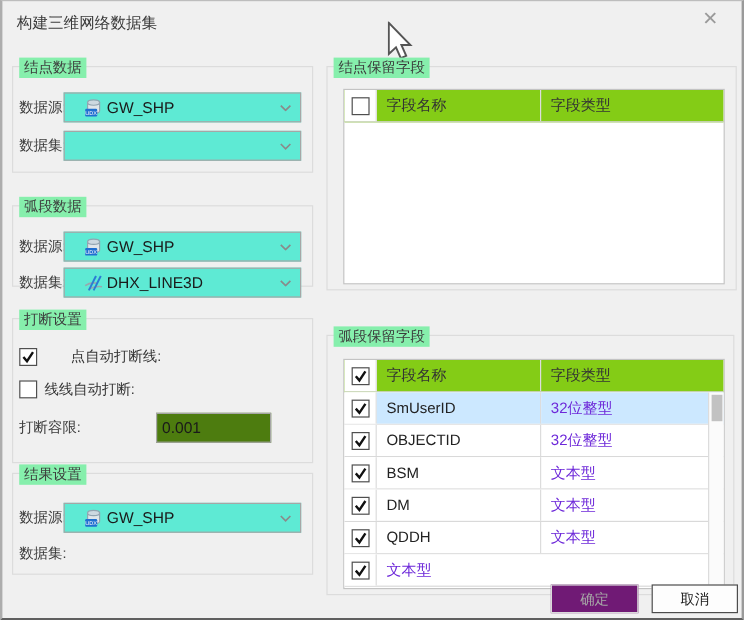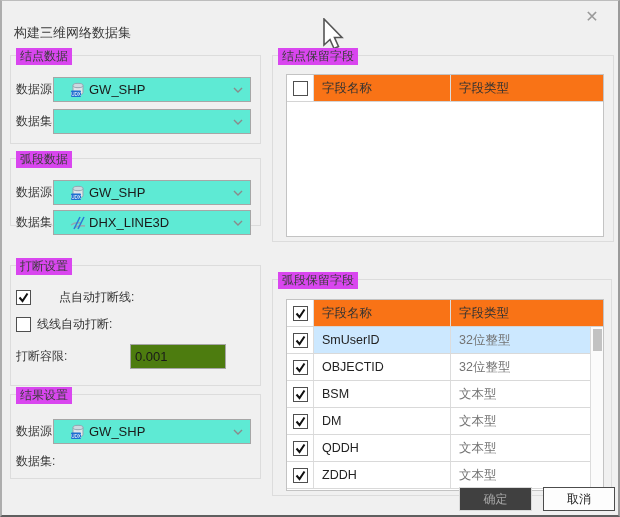--- a/index.html
+++ b/index.html
@@ -6,30 +6,30 @@
   html,body { background:#e8e8e8; }
   body { font-family:"Liberation Sans","DejaVu Sans",sans-serif; }
 
   .dialog {
     position:relative; width:620px; height:517px; background:#f0f0f0;
     border-style:solid; border-width:1px 2px 2px 2px;
     border-color:#bdbdbd #9a9a9a #5f5f5f #adadad;
     overflow:hidden; color:#333; font-size:12px;
   }
 
-  .title-bar-text { position:absolute; left:12px; top:9px; font-size:13px; color:#3a3a3a;margin-top:14px; }
+  .title-bar-text { position:absolute; left:12px; top:9px; font-size:13px; color:#3a3a3a; }
   .close-btn {
     position:absolute; right:16px; top:5px; width:20px; height:20px;
     display:flex; align-items:center; justify-content:center;
     color:#9a9a9a; font-size:16px; cursor:default;
   }
 
   .group { position:absolute; border:1px solid #dcdcdc; }
   .group-title {
-    position:absolute; top:-8px; left:5px; background:#d946ef;
+    position:absolute; top:-8px; left:5px; background:#86efac;
     padding:0 4px; color:#3c3c3c; font-size:12px; white-space:nowrap;
   }
 
   .field-label { position:absolute; left:5px; height:25px; display:flex; align-items:center; color:#3a3a3a; white-space:nowrap; }
 
   .combo {
     position:absolute; left:42px; width:198px; height:25px; background:#5eead4;
     border:1px solid #a6a6a6; display:flex; align-items:center; padding-left:16px;
   }
   .combo .icon16 { width:16px; height:16px; margin-right:3px; flex:0 0 auto; }
@@ -41,40 +41,40 @@
     font-family:"Liberation Sans","DejaVu Sans",sans-serif; font-size:13px; color:#1a1a1a; padding-left:4px;
   }
 
   .cb {
     width:15px; height:15px; background:#fff; border:1px solid #4f4f4f;
     display:inline-flex; align-items:center; justify-content:center; flex:0 0 auto;
   }
   .cb-row { position:absolute; left:5px; display:flex; align-items:center; gap:6px; height:16px; }
 
   .table { position:absolute; background:#fff; border:1px solid #c3c3c3; overflow:hidden; }
-  .thead { display:flex; height:27px; background:#f97316; border-bottom:1px solid #d4d4d4;justify-content:center; }
+  .thead { display:flex; height:27px; background:#84cc16; border-bottom:1px solid #d4d4d4;justify-content:center; }
   .trow  { display:flex; height:27px; background:#fff; border-bottom:1px solid #d9d9d9; }
   .cell  { display:flex; align-items:center; overflow:hidden; }
   .cell-check { width:27px; justify-content:center; border-right:1px solid #dcdcdc; background:#fff; }
   .cell-name  { width:137px; padding-left:8px; border-right:1px solid #dcdcdc; font-size:12.5px; color:#222; }
-  .cell-type  { flex:1; padding-left:8px; font-size:12.5px; color:#737373; }
+  .cell-type  { flex:1; padding-left:8px; font-size:12.5px; color:#6d28d9; }
   .thead .cell-name, .thead .cell-type { color:#333; }
   .trow.selected .cell-name, .trow.selected .cell-type { background:#cce8ff; }
 
   .vscroll {
     position:absolute; top:27px; right:0; bottom:0; width:13px;
     background:#fbfbfb; border-left:1px solid #dcdcdc;
   }
   .vscroll .thumb { position:absolute; top:2px; left:2px; width:9px; height:22px; background:#c2c2c2; }
 
   .btn {
     position:absolute; height:24px; display:flex; align-items:center; justify-content:center;
     font-size:12px; background:#fdfdfd; border:1px solid #4c4c4c; color:#1a1a1a;
   }
-  .btn.disabled { background:#404040; border-color:#d9d9d9; color:#a6a6a6; }
+  .btn.disabled { background:#701a75; border-color:#d9d9d9; color:#a6a6a6; }
 
   .mouse-cursor { position:absolute; left:321px; top:17px; pointer-events:none; }
 </style>
 </head>
 <body>
 
 <div class="dialog">
 
   <div class="title-bar-text">构建三维网络数据集</div>
   <div class="close-btn">✕</div>
@@ -100,21 +100,21 @@
     </div>
     <span class="field-label" style="top:53px;">数据集:</span>
     <div class="combo" style="top:53px;">
       <span class="combo-value"></span>
       <svg class="combo-arrow" width="10" height="6" viewBox="0 0 10 6">
           <polyline points="1,1 5,5 9,1" fill="none" stroke="#8a8a8a" stroke-width="1.4"></polyline>
         </svg>
     </div>
   </div>
 
-  <div class="group" style="left:8px; top:157px; width:251px; height:68px;text-align:center;">
+  <div class="group" style="left:8px; top:170px; width:251px; height:68px;text-align:center;">
     <span class="group-title">弧段数据</span>
     <span class="field-label" style="top:21px;">数据源:</span>
     <div class="combo" style="top:21px;">
       <svg class="icon16" viewBox="0 0 16 16">
         <path d="M3 3.5 h10 v7 a5 2.2 0 0 1 -10 0 z" fill="#dfe6ea" stroke="#92a5b1"></path>
         <ellipse cx="8" cy="3.5" rx="5" ry="2.2" fill="#cdd9e0" stroke="#92a5b1"></ellipse>
         <rect x="1" y="8.6" width="10" height="6.4" rx="1" fill="#1f6fd0"></rect>
         <text x="6" y="13.7" font-size="4.6" fill="#fff" text-anchor="middle" font-family="Liberation Sans, sans-serif">UDX</text>
       </svg>
       <span class="combo-value">GW_SHP</span>
@@ -259,21 +259,20 @@
             <div class="cell cell-type">文本型</div>
           </div>
           <div class="trow">
             <div class="cell cell-check">
               <span class="cb">
                 <svg width="13" height="13" viewBox="0 0 13 13">
                   <polyline points="2.5,6.5 5.5,10 10.5,2.5" fill="none" stroke="#111" stroke-width="2"></polyline>
                 </svg>
               </span>
             </div>
-            <div class="cell cell-name">ZDDH</div>
             <div class="cell cell-type">文本型</div>
           </div>
         </div>
       <div class="vscroll">
         <div class="thumb"></div>
       </div>
     </div>
   </div>
 
   <div class="btn disabled" style="left:457px; top:486px; width:73px;">确定</div>

